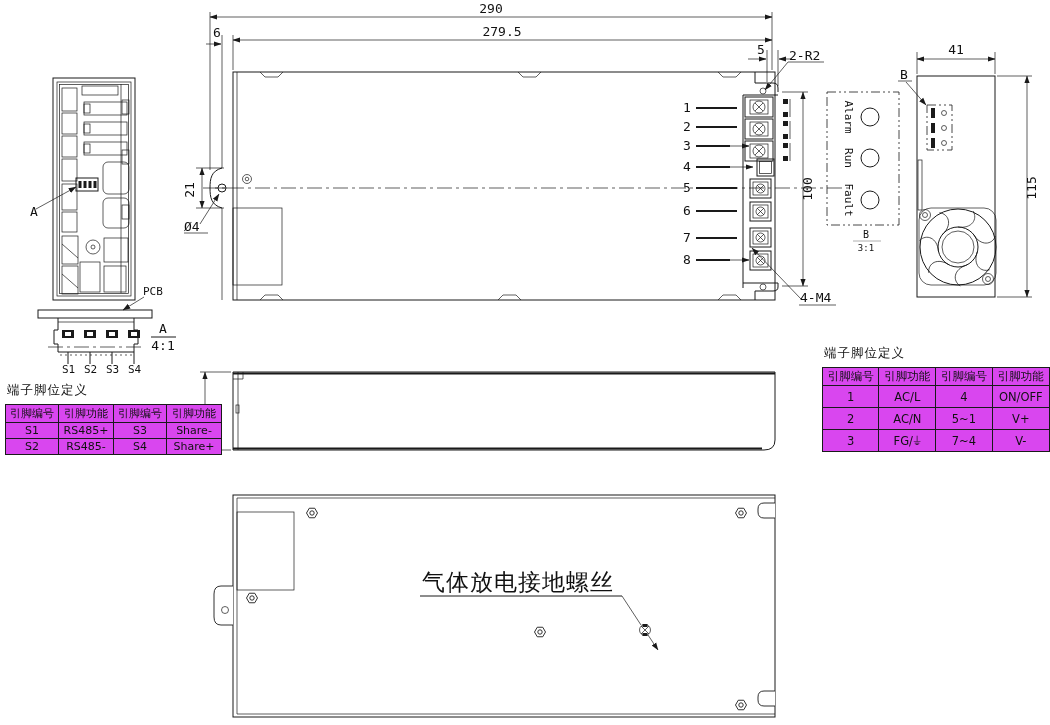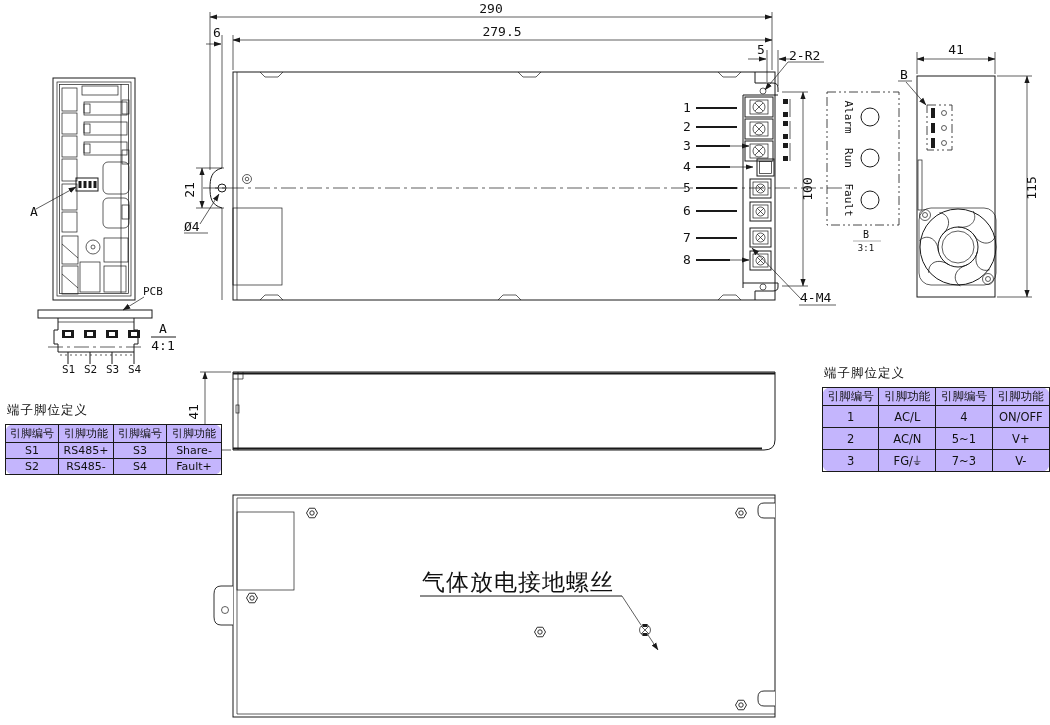--- a/index.html
+++ b/index.html
@@ -2,23 +2,23 @@
 <html><head>
 <meta charset="utf-8">
 <style>
   html,body{margin:0;padding:0;background:#fff;}
   #stage{position:relative;width:1050px;height:725px;background:#ffffff;overflow:hidden;
          font-family:"DejaVu Sans","Liberation Sans",sans-serif;}
   svg text{fill:#111;}
   .dimtxt{font-family:"DejaVu Sans Mono","Liberation Mono",monospace;font-size:13px;}
   .smtxt{font-family:"DejaVu Sans Mono","Liberation Mono",monospace;font-size:11px;}
   .cjk{font-family:"DejaVu Sans","Liberation Sans",sans-serif;}
-  .pintable{position:absolute;font-size:11px;color:#111;margin-top:20px;}
+  .pintable{position:absolute;font-size:11px;color:#111;}
   .pintable .ttl{margin:0 0 5px 2px;font-size:12.5px;letter-spacing:1px;}
-  .pintable table{border-collapse:collapse;background:#c4b5fd;border-radius:9px;}
+  .pintable table{border-collapse:collapse;background:#d946ef;}
   .pintable td,.pintable th{border:1px solid #1a1a1a;text-align:center;
       font-weight:normal;padding:1px 4px;white-space:nowrap;}
   .ln{stroke:#1a1a1a;stroke-width:1;fill:none;}
   .tn{stroke:#1a1a1a;stroke-width:0.7;fill:none;}
   .tk{stroke:#1a1a1a;stroke-width:1.9;fill:none;}
   .cl{stroke:#1a1a1a;stroke-width:0.7;fill:none;stroke-dasharray:15 4 3 4;}
   .db{stroke:#1a1a1a;stroke-width:0.8;fill:none;stroke-dasharray:9 3 2 3 2 3;}
   .blk{fill:#1a1a1a;stroke:none;}
 </style>
 </head>
@@ -419,21 +419,21 @@
     <tr>
       <td>S1</td>
       <td>RS485+</td>
       <td>S3</td>
       <td>Share-</td>
     </tr>
     <tr>
       <td>S2</td>
       <td>RS485-</td>
       <td>S4</td>
-      <td>Fault+</td>
+      <td>Share+</td>
     </tr>
   </tbody>
       </table>
 </div>
 
 
 <div class="pintable" style="left:822px;top:345px;">
   <div class="ttl cjk">端子脚位定义</div>
   <table style="font-size:11.5px;">
     <tbody>
@@ -451,20 +451,20 @@
     </tr>
     <tr>
       <td style="height:19px">2</td>
       <td>AC/N</td>
       <td>5~1</td>
       <td>V+</td>
     </tr>
     <tr>
       <td style="height:19px">3</td>
       <td>FG/⏚</td>
-      <td>7~3</td>
+      <td>7~4</td>
       <td>V-</td>
     </tr>
   </tbody>
       </table>
 </div>
 
 </div>
 
 </body></html>

